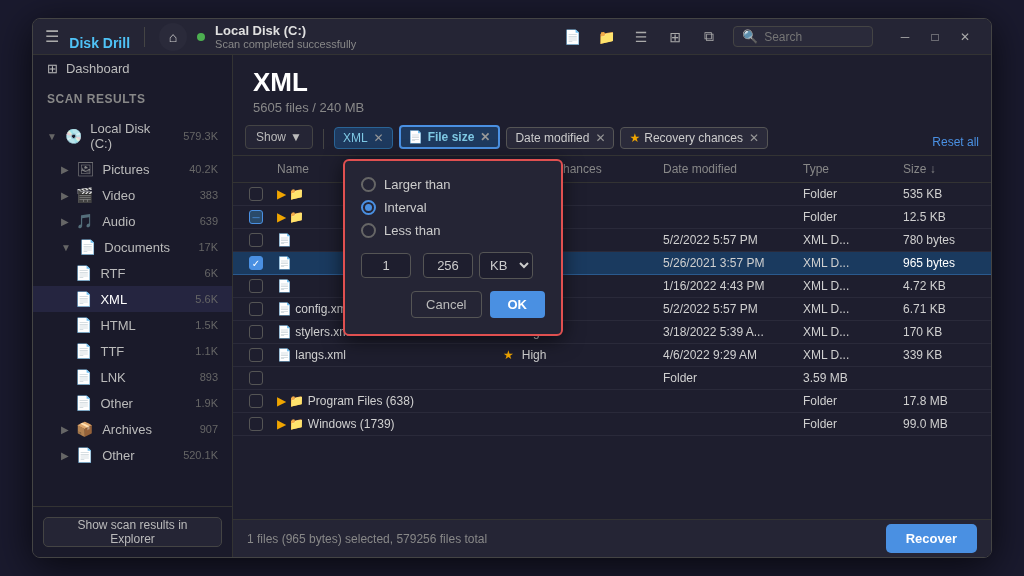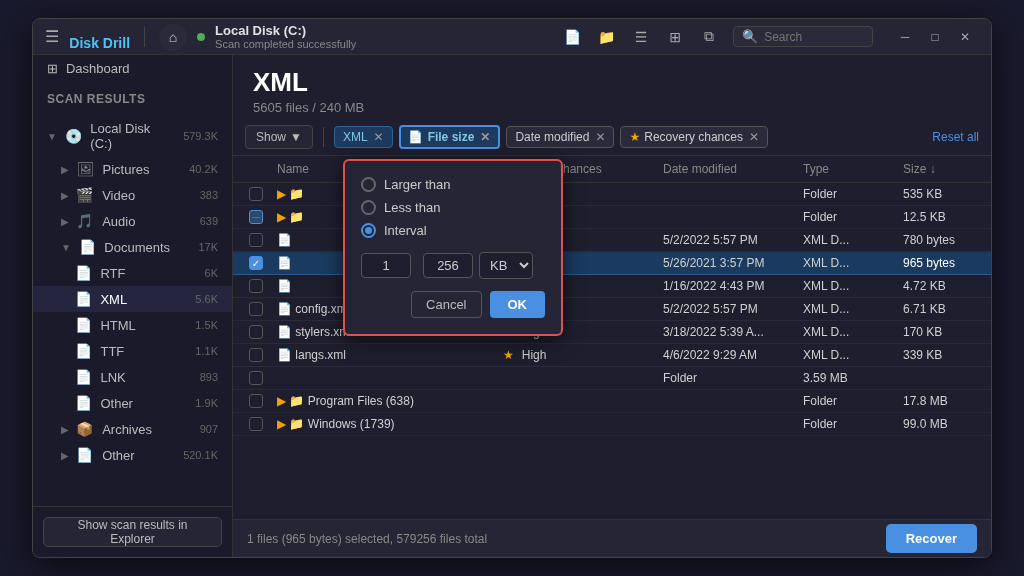--- a/index.html
+++ b/index.html
@@ -180,21 +180,21 @@
       font-weight: 700;
       color: #fff;
     }
     .panel-subtitle {
       font-size: 13px;
       color: #888;
       margin-top: 2px;
     }
     .filter-bar {
       display: flex;
-      align-items: center;
+      align-items: flex-end;
       padding: 6px 12px;
       gap: 6px;
       border-bottom: 1px solid #333;
       flex-shrink: 0;
       position: relative;
     }
     .filter-btn {
       display: flex;
       align-items: center;
       gap: 4px;
@@ -541,26 +541,26 @@
         <div class="filter-spacer"></div>
         <span class="reset-all">Reset all</span>
 
         <div class="file-size-popup">
           <div class="radio-group">
             <div class="radio-item">
               <div class="radio-circle"></div>
               <span>Larger than</span>
             </div>
             <div class="radio-item">
+              <div class="radio-circle selected"></div>
+              <span>Interval</span>
+            </div>
+            <div class="radio-item">
               <div class="radio-circle"></div>
               <span>Less than</span>
-            </div>
-            <div class="radio-item">
-              <div class="radio-circle selected"></div>
-              <span>Interval</span>
             </div>
           </div>
           <div class="range-inputs">
             <input type="text" class="range-input" value="1" style="">
             <span class="range-sep"></span>
             <input type="text" class="range-input" value="256" style="">
             <select class="unit-select">
               <option>KB</option>
               <option>MB</option>
               <option>GB</option>

